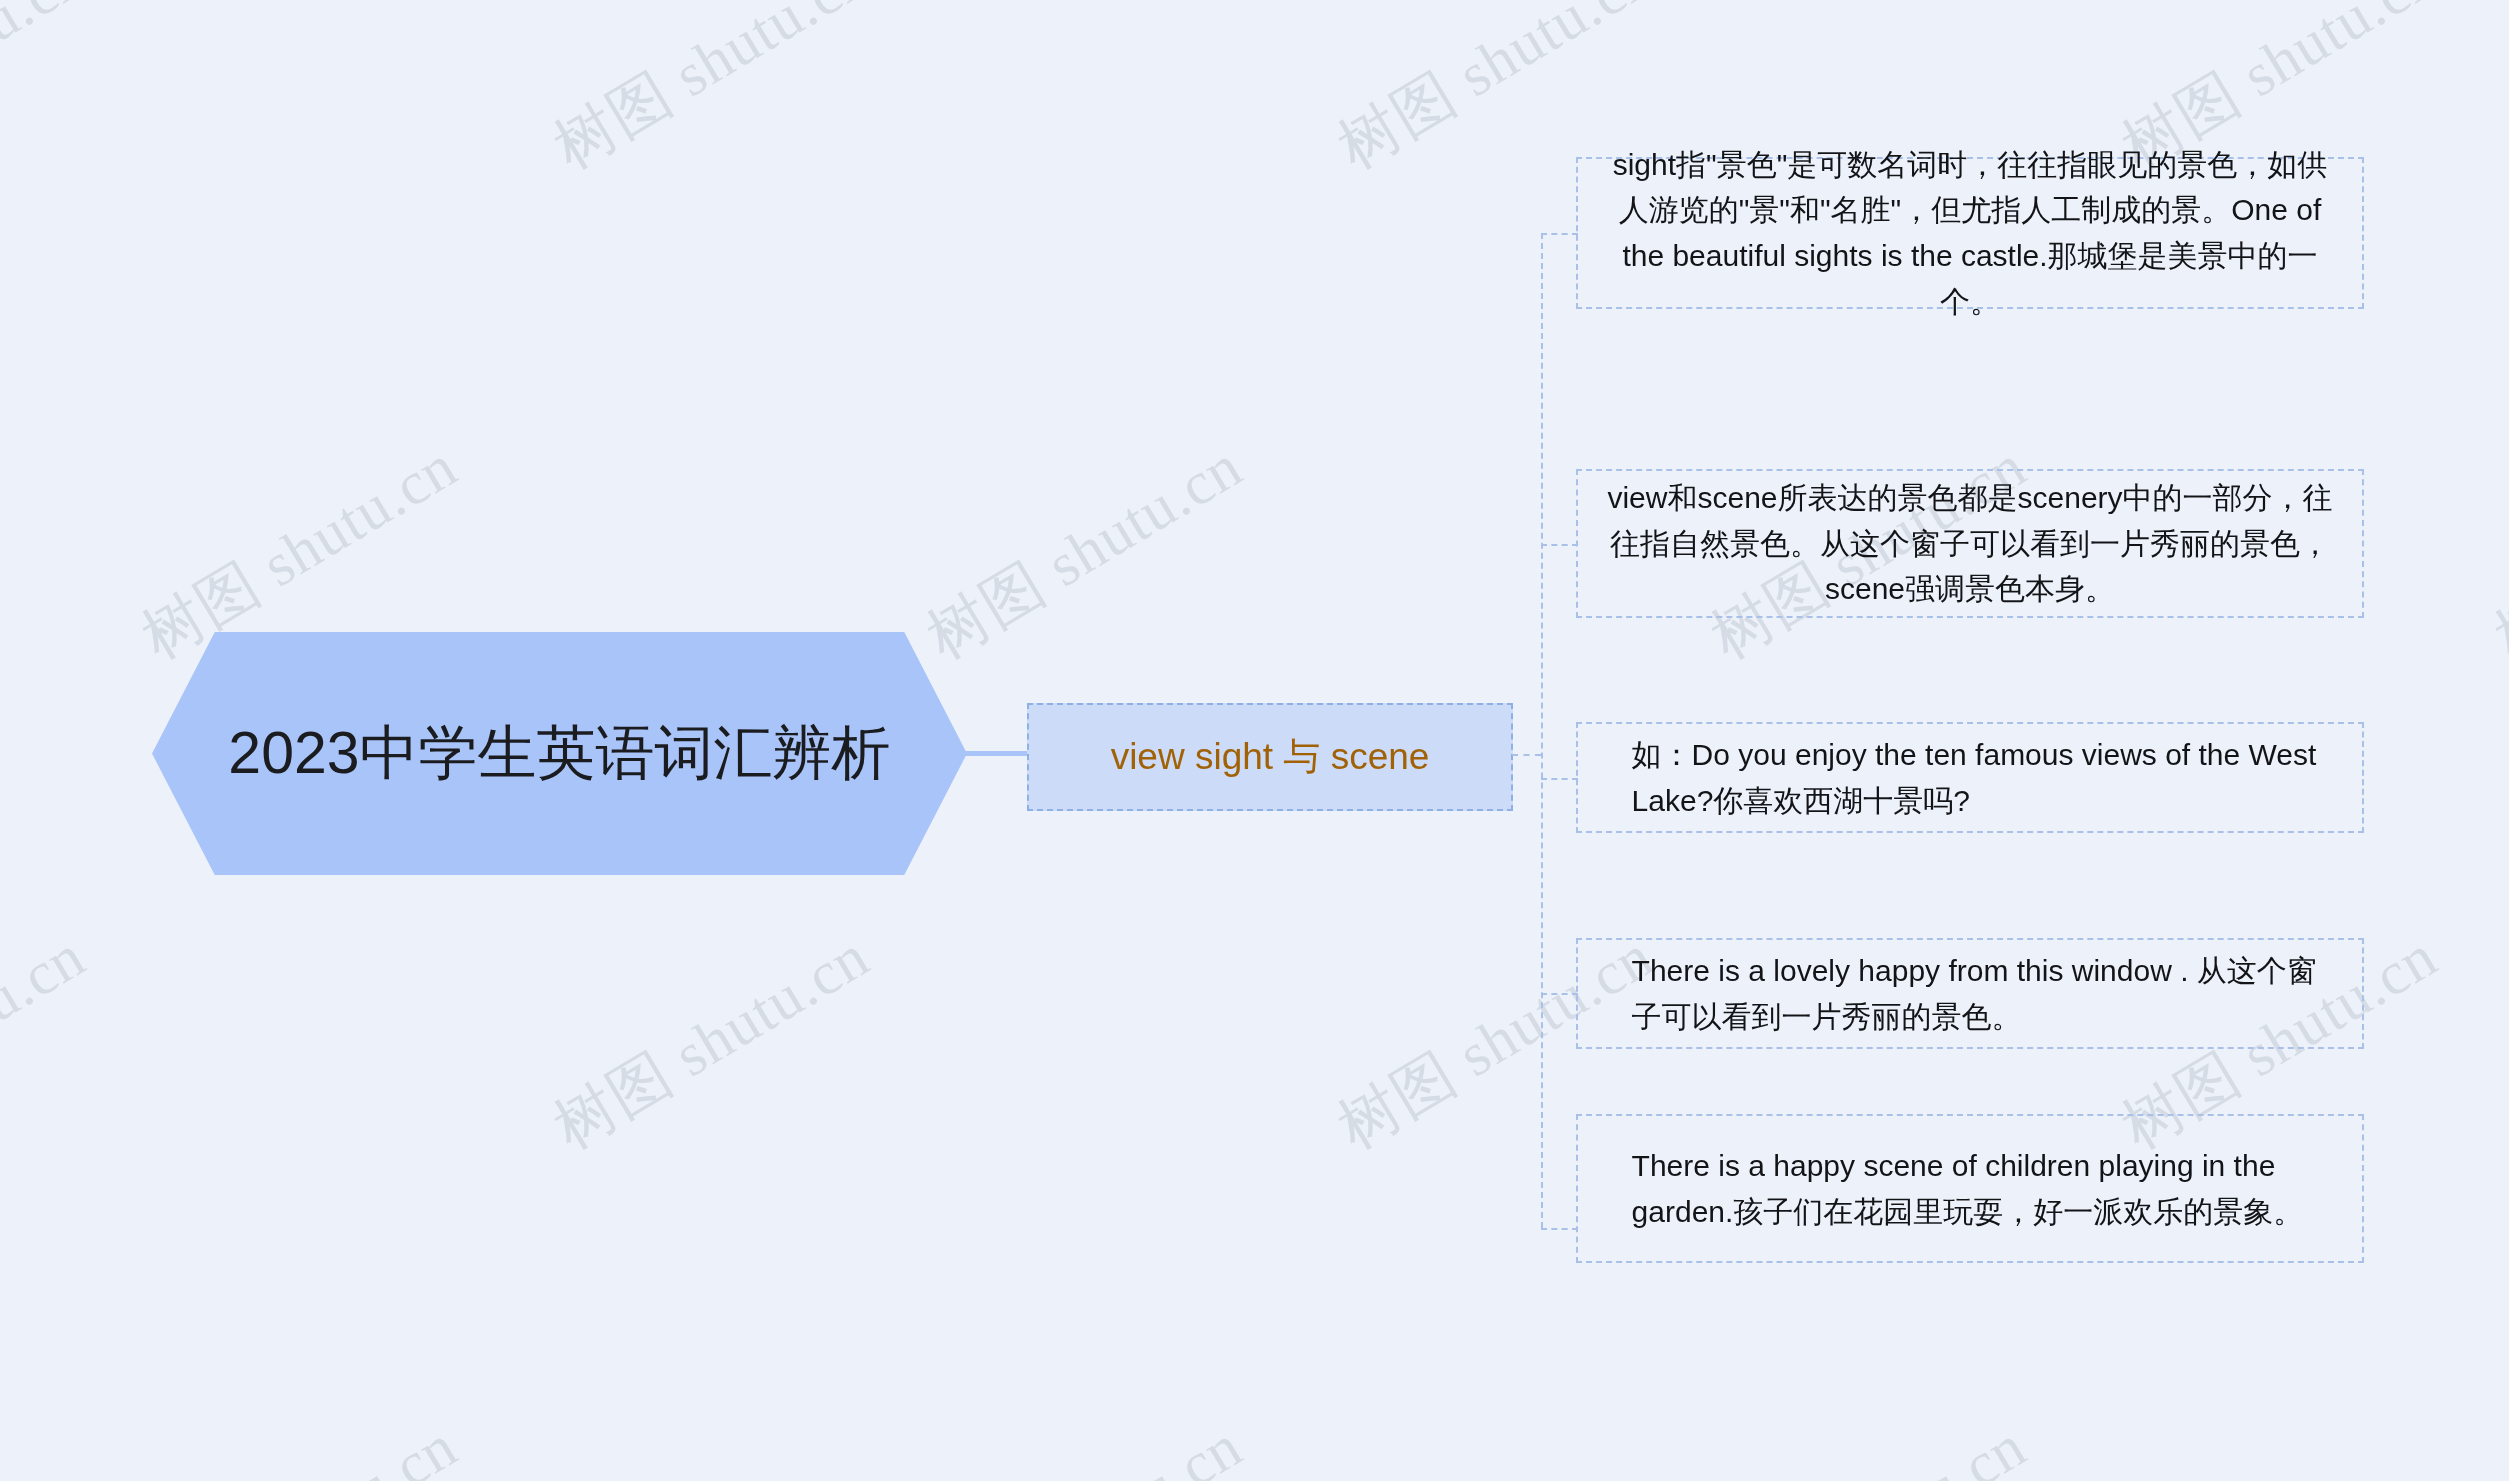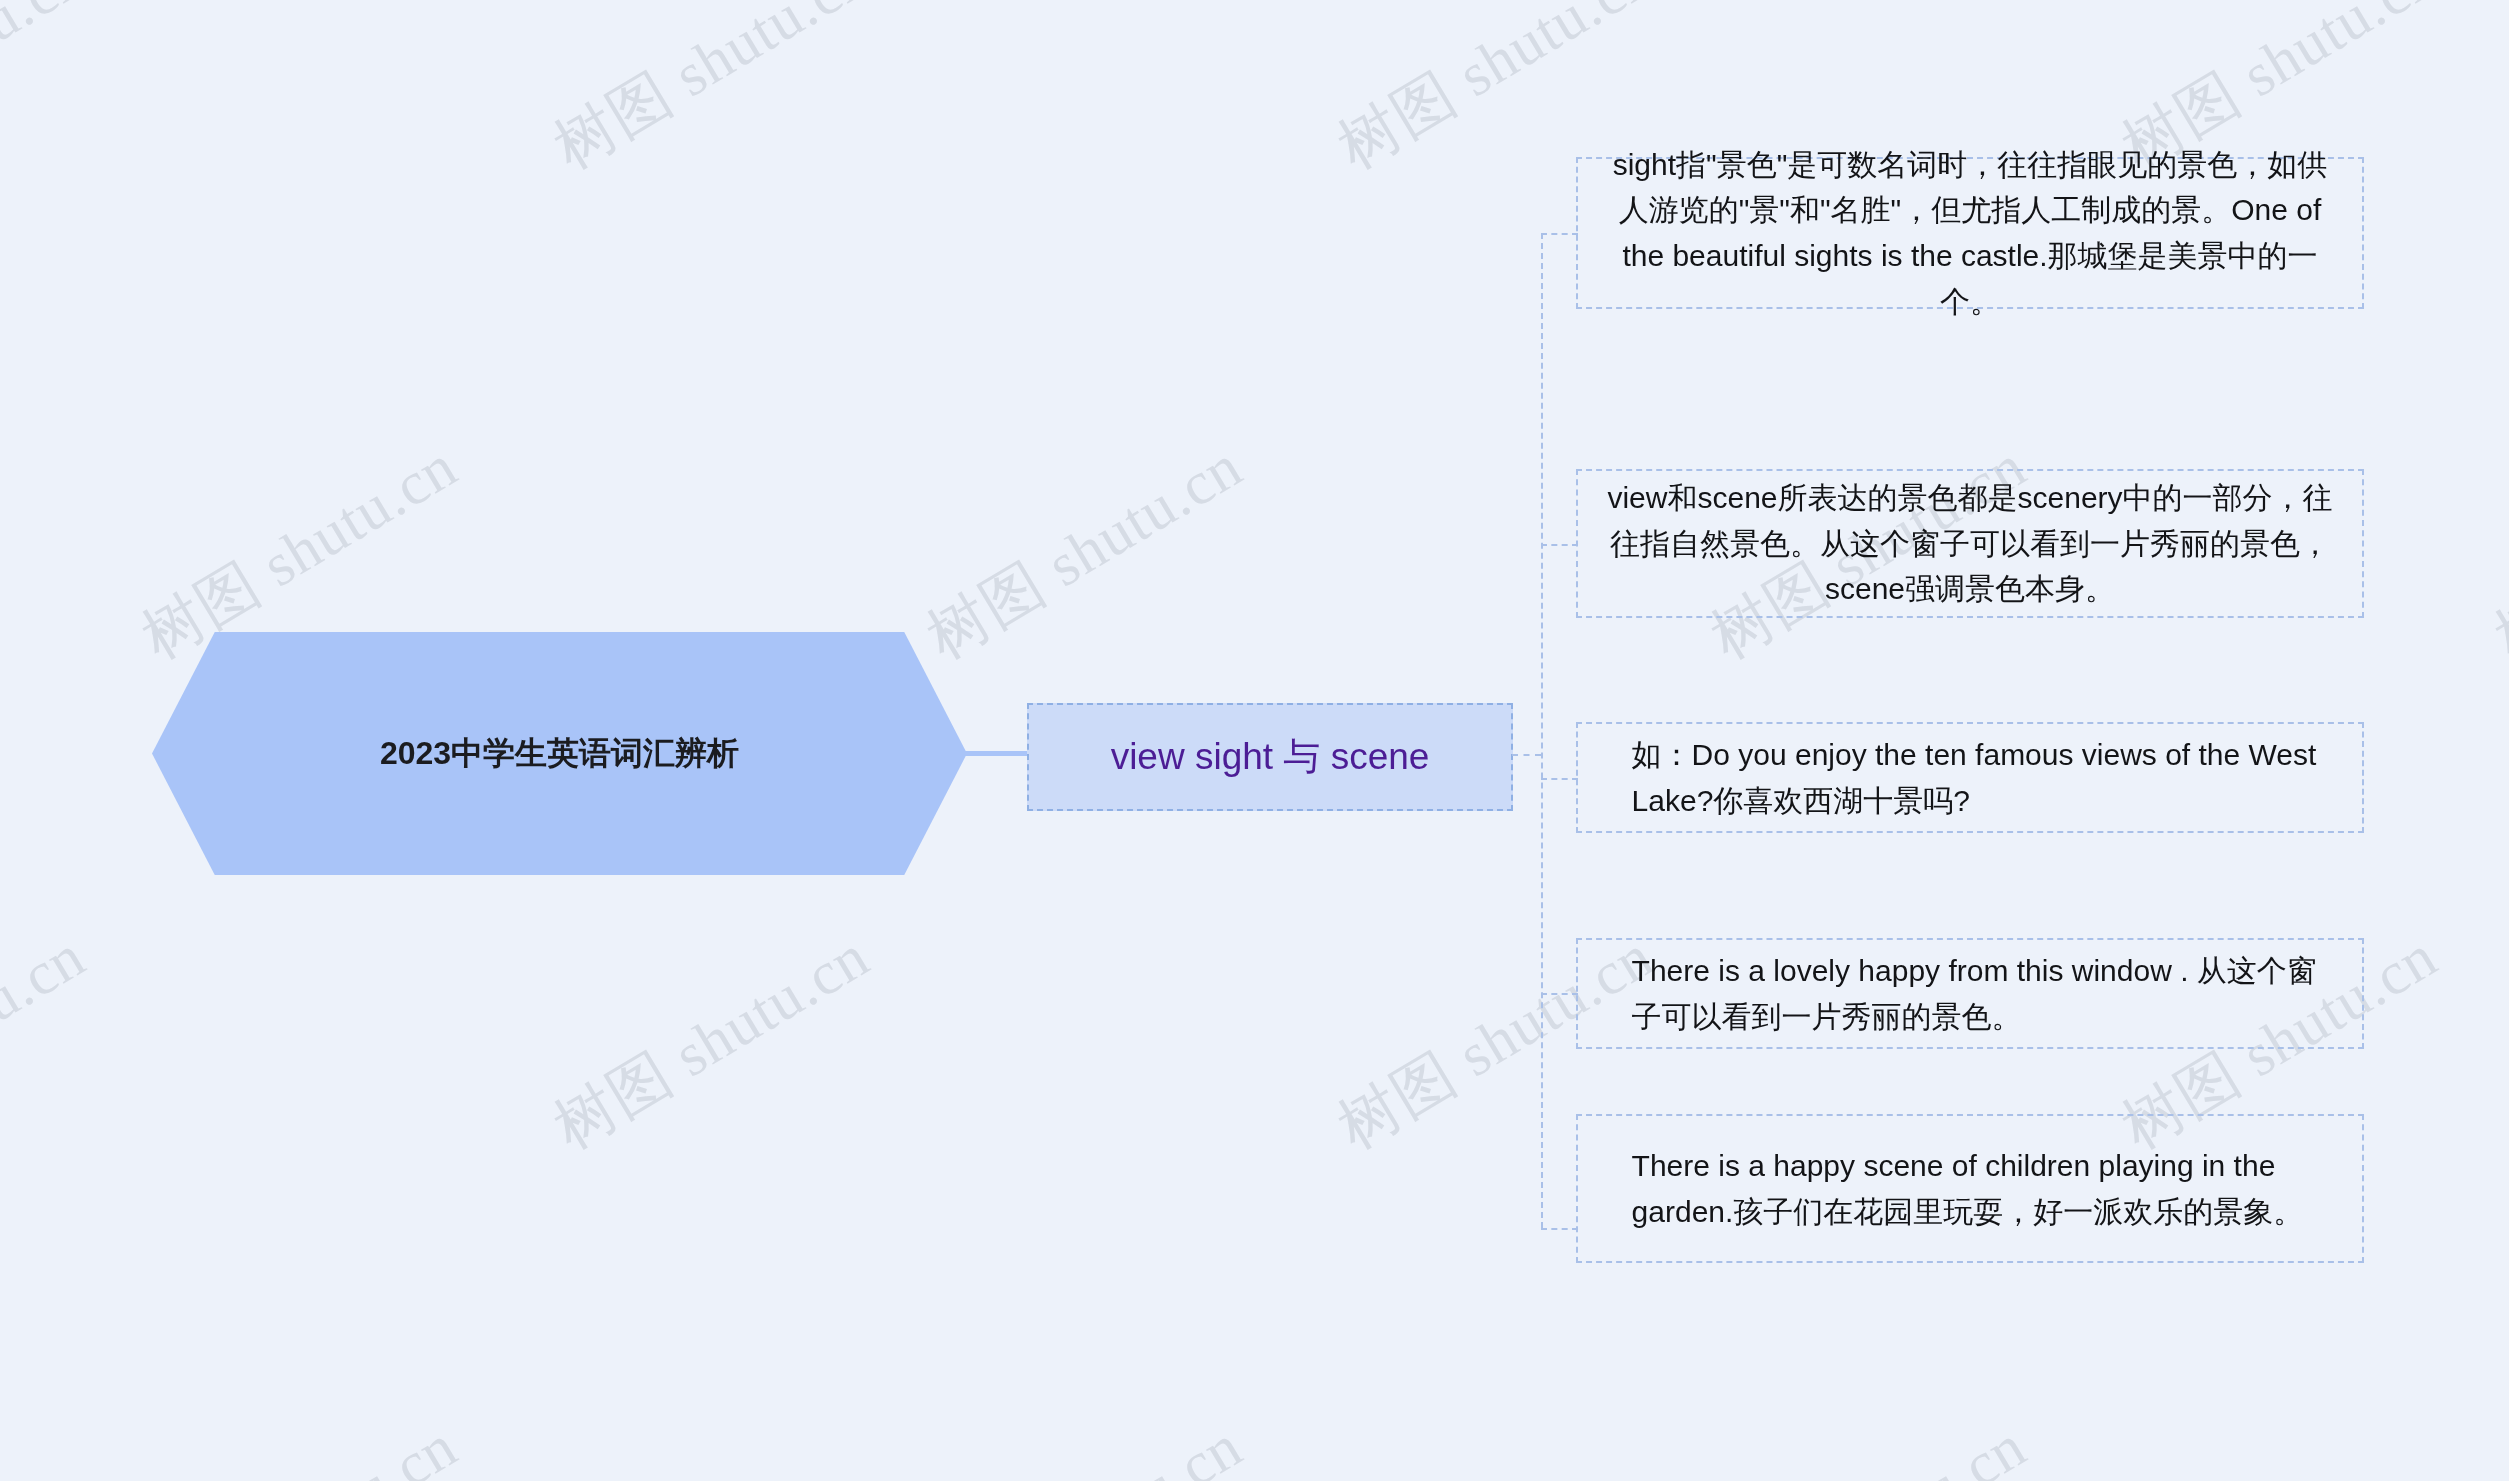--- a/index.html
+++ b/index.html
@@ -58,25 +58,24 @@
     clip-path: polygon(7.7% 0%, 92.3% 0%, 100% 50%, 92.3% 100%, 7.7% 100%, 0% 50%);
     display: flex;
     flex-direction: column;
     align-items: center;
     justify-content: center;
     box-sizing: border-box;
     padding: 0 59px;
   }
   #root-node .root-line {
     color: #1b1c20;
-    font-size: 32px;
+    font-size: 59px;
     line-height: 1.28;
     text-align: center;
     white-space: nowrap;
-    font-weight: bold;
   }
 
   
   #root-connector {
     position: absolute;
     left: 963px;
     top: 751px;
     width: 67px;
     height: 4.9px;
     background: #a9c4f8;
@@ -90,21 +89,21 @@
     width: 486px;
     height: 108px;
     background: #ccdbf8;
     border: 2px dashed #8fb0e4;
     box-sizing: border-box;
     display: flex;
     align-items: center;
     justify-content: center;
   }
   #branch-node .branch-label {
-    color: #4c1d95;
+    color: #a16207;
     font-size: 37px;
     white-space: nowrap;
   }
 
   
   #spine-stub {
     position: absolute;
     left: 1512px;
     top: 754px;
     width: 29px;

